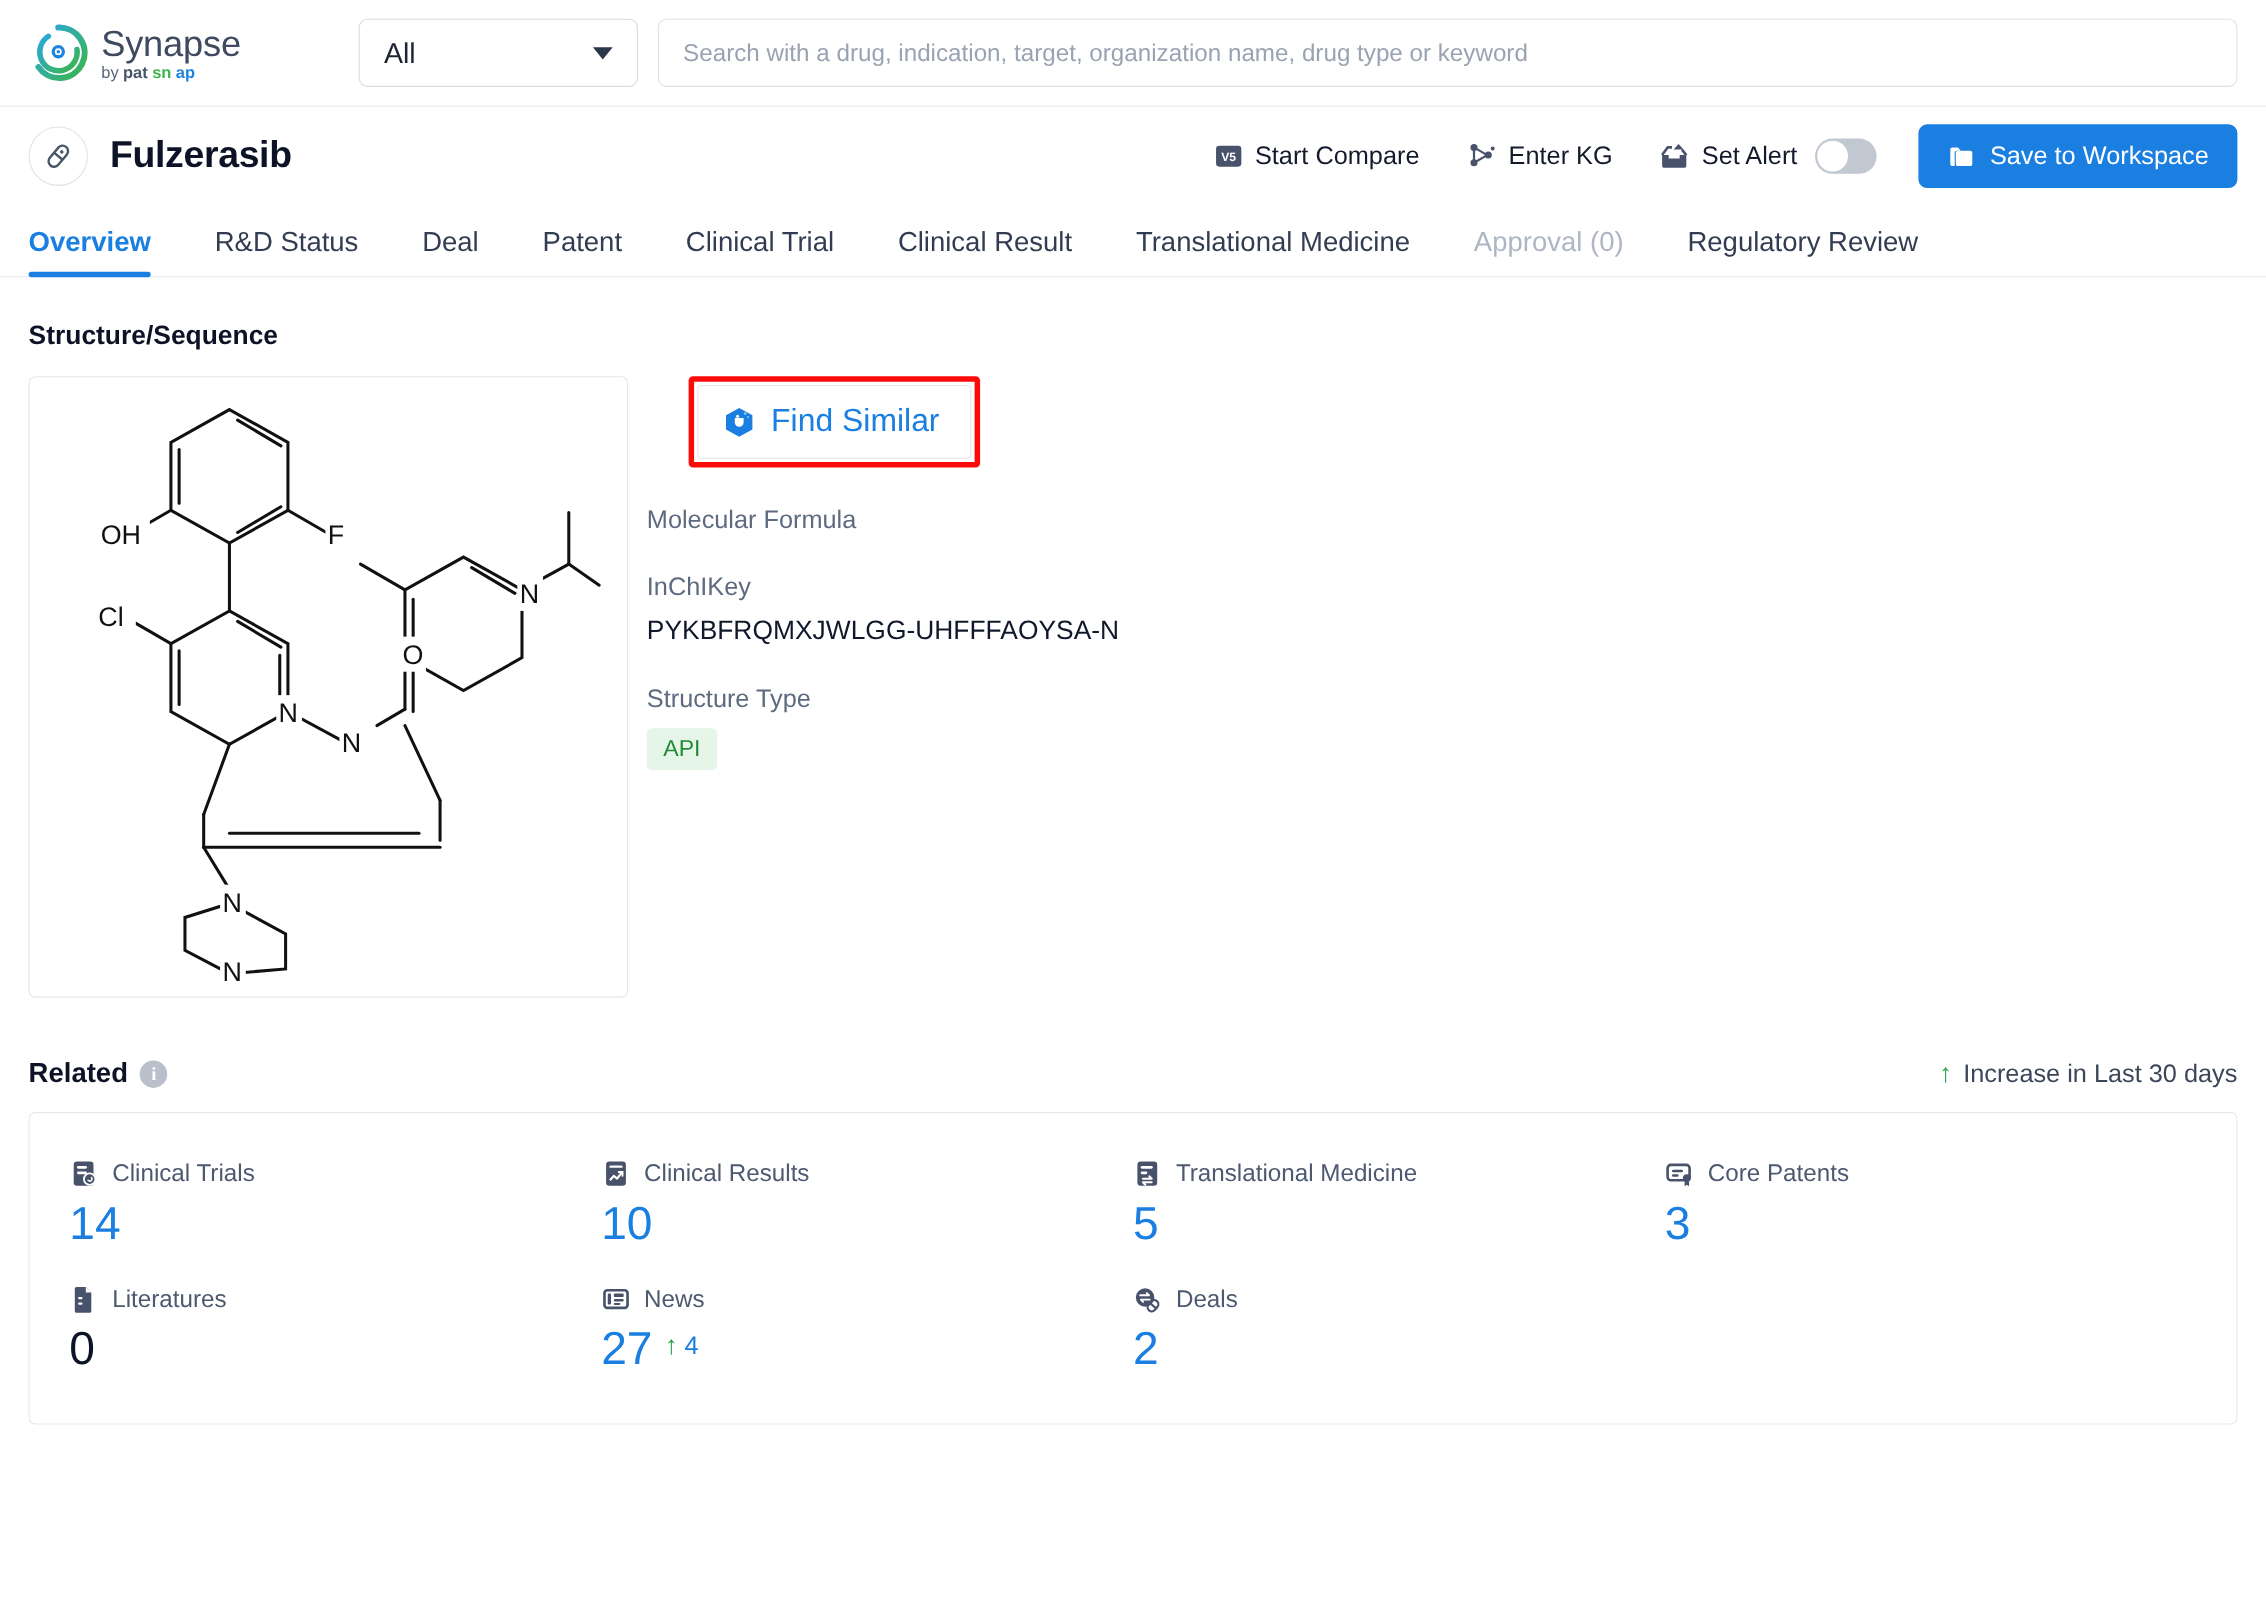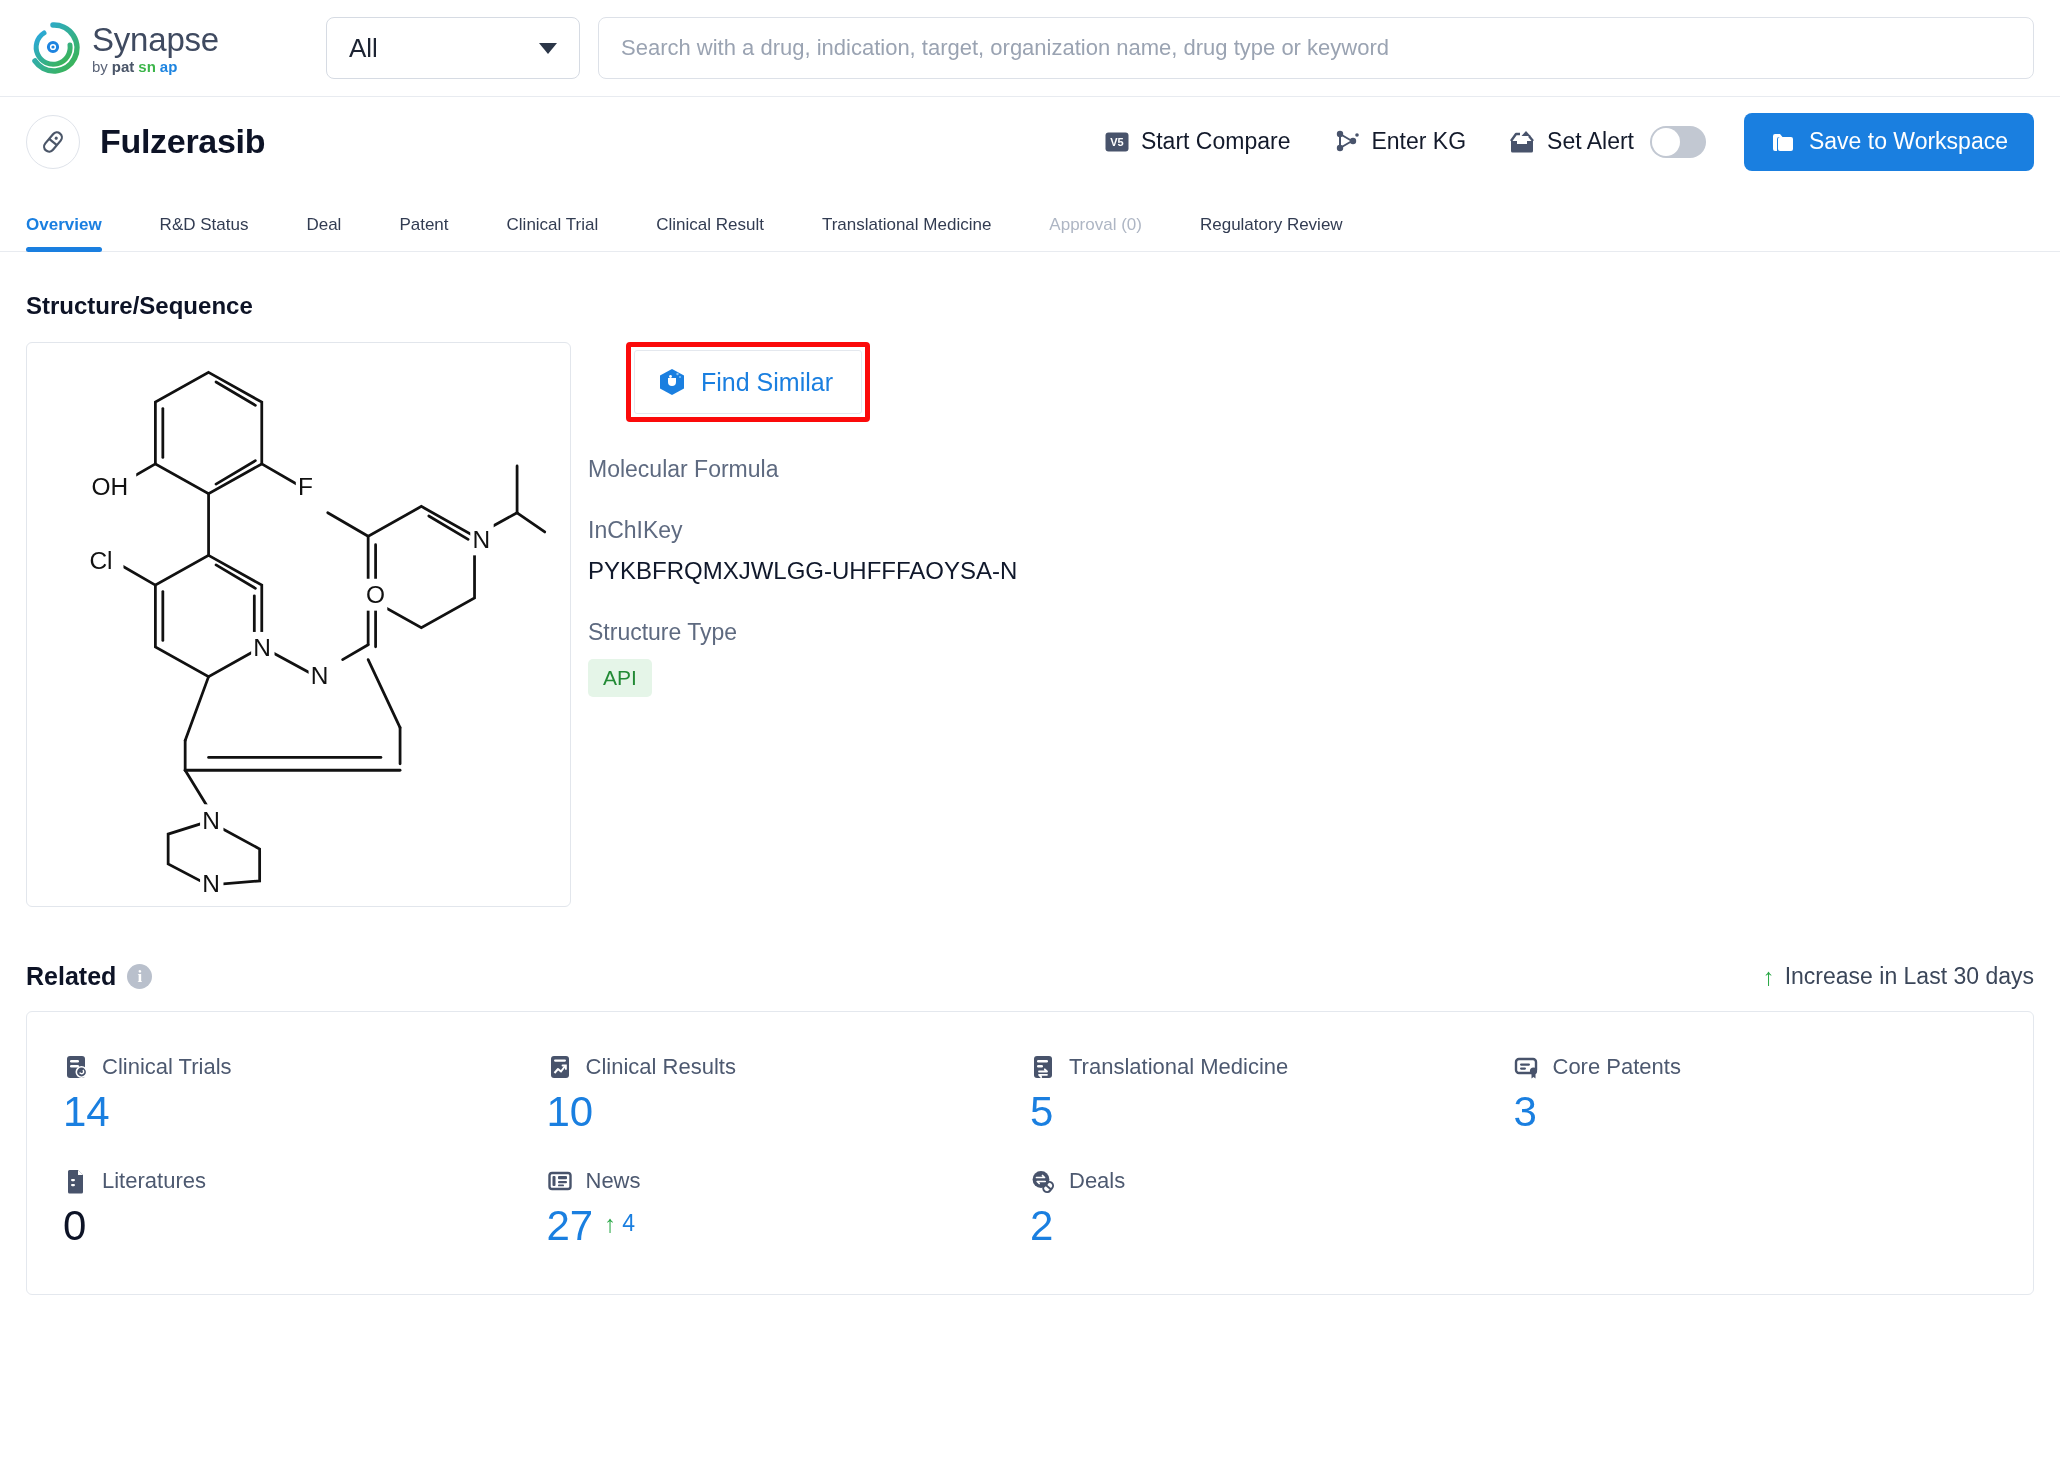--- a/index.html
+++ b/index.html
@@ -157,21 +157,21 @@
 
   
   .tabs {
     display: flex;
     align-items: flex-end;
     padding: 0 26px;
     border-bottom: 1px solid #e8ebf0;
     height: 66px;
   }
   .tab {
-    font-size: 17px;
+    font-size: 25px;
     color: #323c52;
     padding: 0 0 16px 0;
     margin-right: 58px;
     cursor: pointer;
     position: relative;
     white-space: nowrap;
   }
   .tab.active { color: #1a7fe0; font-weight: 700; }
   .tab.active::after {
     content: "";
@@ -219,21 +219,21 @@
     border: 1px solid #e4e8ee;
     background: #fff;
     border-radius: 3px;
     display: flex;
     align-items: center;
     gap: 14px;
     padding: 16px 28px 16px 22px;
     cursor: pointer;
     font-family: inherit;
   }
-  .find-similar-label { font-size: 25px; color: #1a7fe0; }
+  .find-similar-label { font-size: 29px; color: #1a7fe0; }
 
   .field { margin-top: 34px; }
   .field:first-of-type { margin-top: 36px; }
   .field-label {
     font-size: 23px;
     color: #5e6a80;
     margin-bottom: 13px;
   }
   .field-value {
     font-size: 24px;

